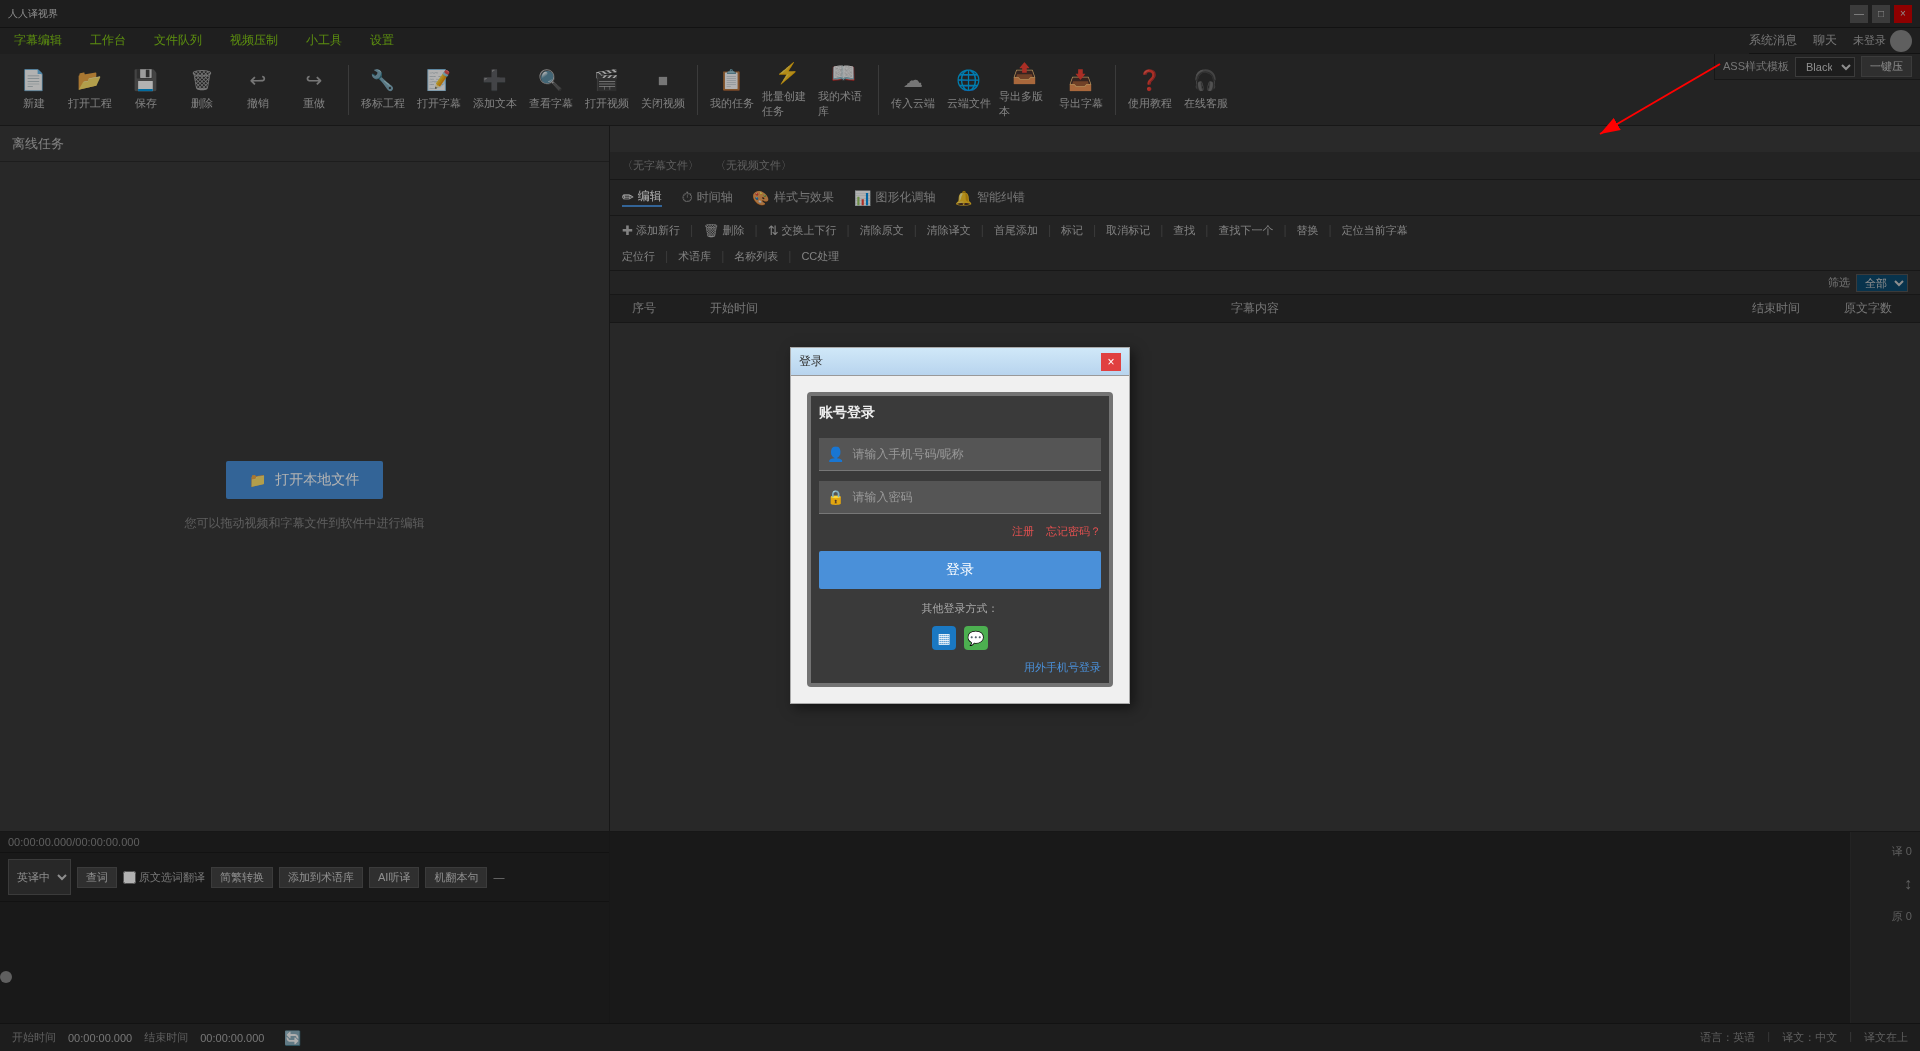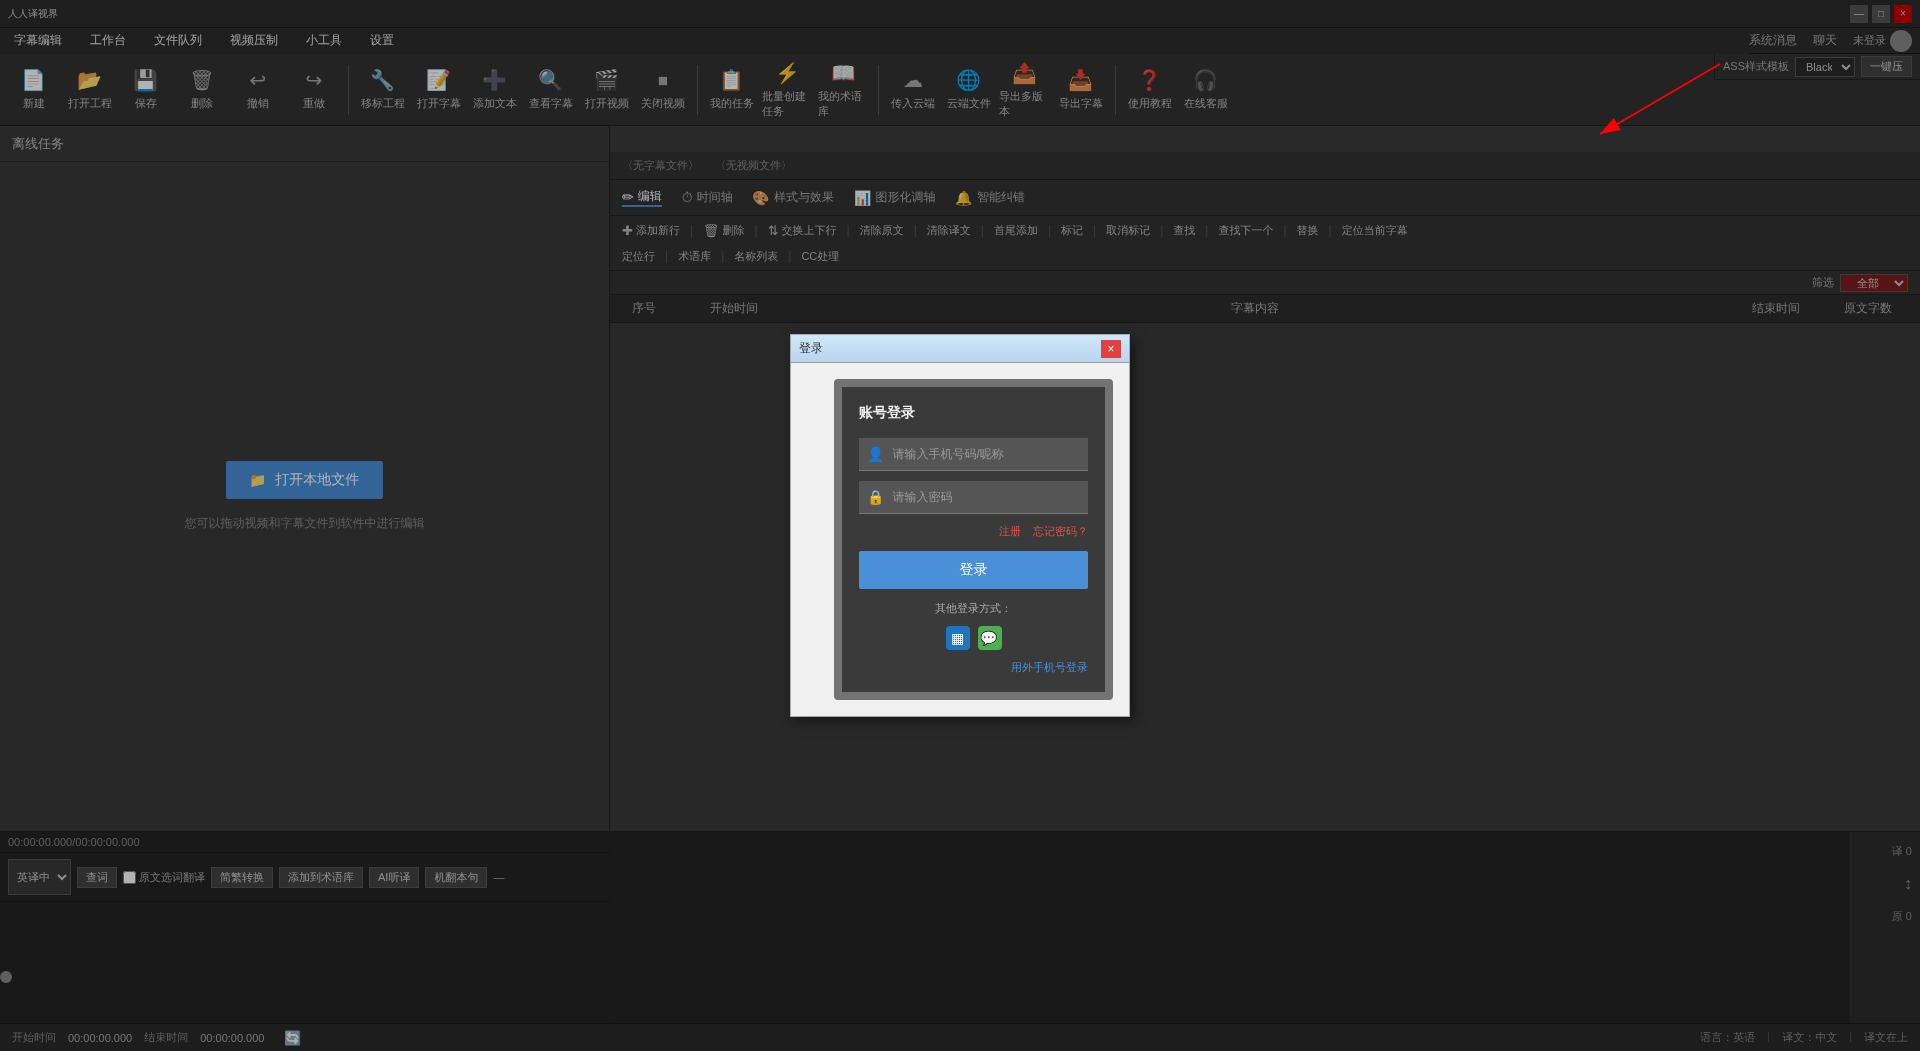--- a/index.html
+++ b/index.html
@@ -49,21 +49,21 @@
     .menu-bar {
       background: #2d2d2d;
       height: 26px;
       display: flex;
       align-items: center;
       padding: 0 8px;
       gap: 16px;
       border-bottom: 1px solid #1a1a1a;
     }
     .menu-item {
-      color: #e5e5e5;
+      color: #84cc16;
       font-size: 12px;
       cursor: pointer;
       padding: 2px 6px;
     }
 
     
     .toolbar {
       background: #333;
       height: 72px;
       display: flex;
@@ -227,24 +227,24 @@
       align-items: center;
       justify-content: flex-end;
       padding: 2px 12px;
       background: #333;
       border-bottom: 1px solid #222;
       height: 24px;
       font-size: 11px;
       color: #aaa;
     }
     .filter-select {
-      background: #7f1d1d;
+      background: #0c4a6e;
       border: 1px solid #555;
       color: #ccc;
-      padding: 1px 12px;
+      padding: 1px 4px;
       font-size: 11px;
     }
 
     
     .table-header {
       display: flex;
       background: #2d2d2d;
       border-bottom: 1px solid #222;
       height: 28px;
       align-items: center;
@@ -329,25 +329,24 @@
       cursor: pointer;
       display: flex;
       align-items: center;
       justify-content: center;
     }
     .dialog-body {
       padding: 16px;
       background: #f0f0f0;
     }
     .login-box {
-      border: 8px solid #737373;
+      border: 4px solid #737373;
       border-radius: 4px;
       background: #3a3a3a;
-      padding: 17px;
-      margin-left: 27px;
+      padding: 8px;
     }
     .login-title {
       color: #eee;
       font-size: 14px;
       font-weight: bold;
       margin-bottom: 16px;
     }
     .login-input-row {
       display: flex;
       align-items: center;

